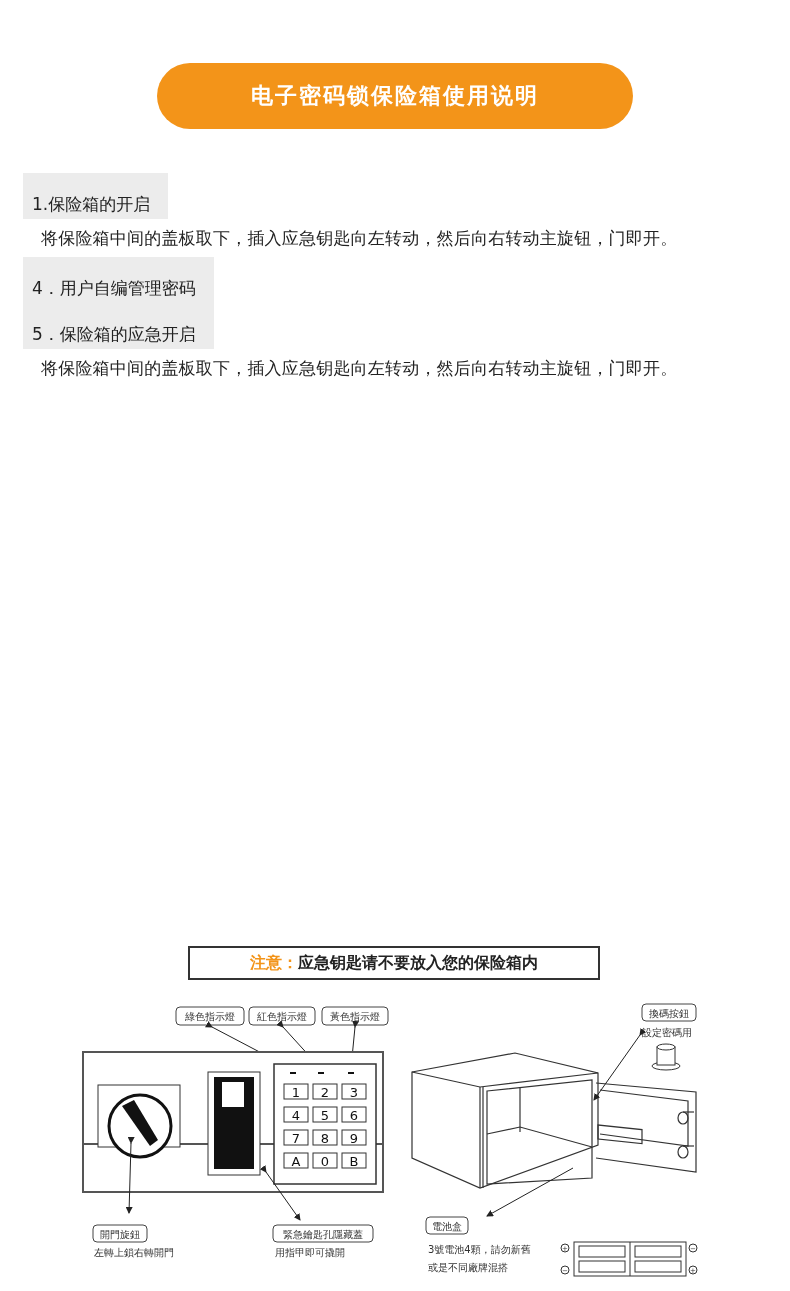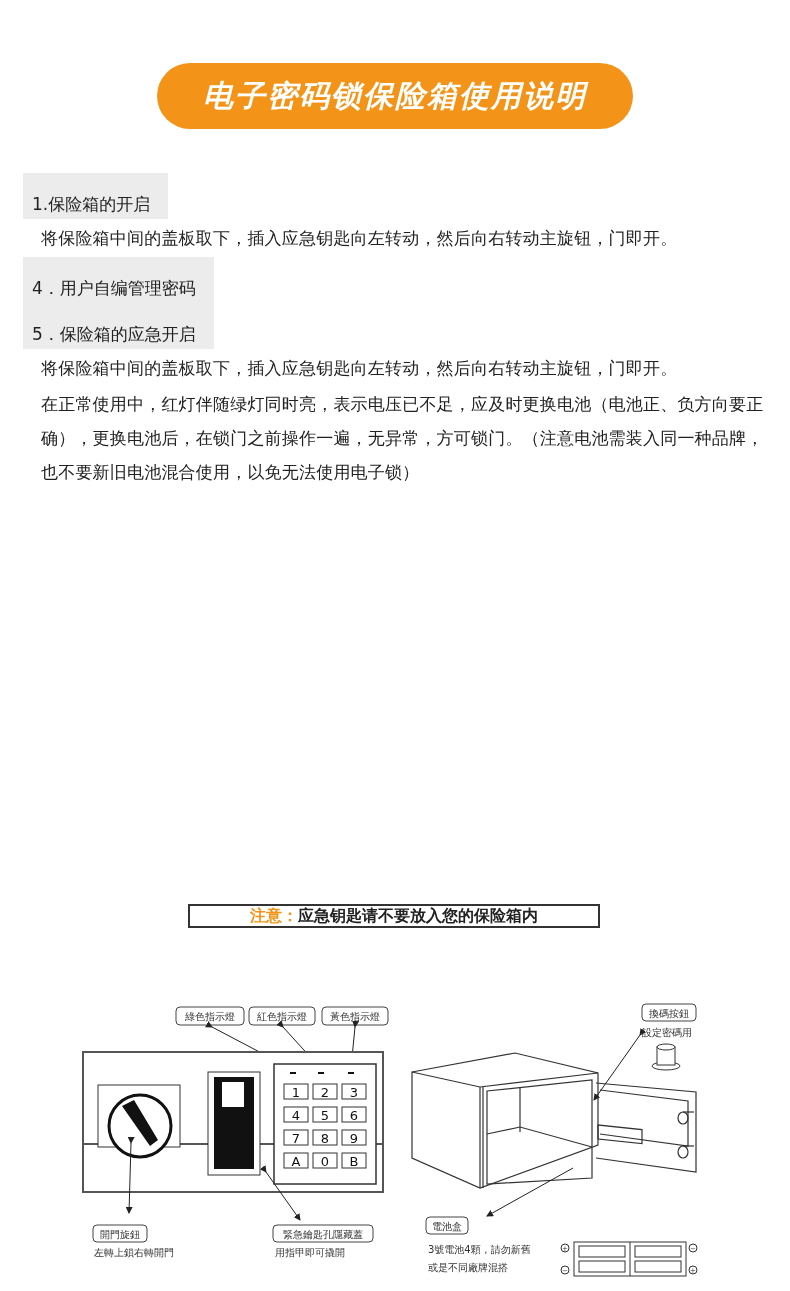--- a/index.html
+++ b/index.html
@@ -1,22 +1,22 @@
 <!DOCTYPE html>
 <html><head>
 <meta charset="utf-8">
 <style>
   html,body{margin:0;padding:0;background:#fff;}
   body{width:790px;height:1291px;position:relative;overflow:hidden;font-family:"DejaVu Sans",sans-serif;color:#222;}
   .title-pill{position:absolute;left:157px;top:63px;width:476px;height:66px;border-radius:33px;background:#f39419;display:flex;align-items:center;justify-content:center;}
-  .title-pill span{color:#fff;font-size:30px;font-weight:bold;letter-spacing:2px;font-style:italic;}
+  .title-pill span{color:#fff;font-size:22px;font-weight:bold;letter-spacing:2px;}
   .content{position:absolute;left:26px;top:173px;width:740px;}
   .sec-head{display:inline-block;background:#ececec;padding:16px 18px 0 9px;height:30px;line-height:30px;font-size:17px;color:#222;margin-left:-3px;}
   .sec-body{font-size:17px;line-height:34px;color:#222;margin:2px 0 2px 15px;letter-spacing:0.2px;}
-  .notice{position:absolute;left:188px;top:904px;width:412px;height:24px;border:2px solid #333;box-sizing:border-box;display:flex;align-items:center;justify-content:center;font-size:16px;font-weight:bold;}
+  .notice{position:absolute;left:188px;top:946px;width:412px;height:34px;border:2px solid #333;box-sizing:border-box;display:flex;align-items:center;justify-content:center;font-size:16px;font-weight:bold;}
   .notice .lbl{color:#f39419;}
   .notice .txt{color:#222;}
   .diagram{position:absolute;left:0;top:990px;width:790px;height:300px;}
   .cap{font-family:"DejaVu Sans",sans-serif;font-size:10px;fill:#333;}
 </style>
 </head>
 <body>
 
 <div class="title-pill">
   <span>电子密码锁保险箱使用说明</span>
@@ -28,21 +28,20 @@
     <div class="sec-body">将保险箱中间的盖板取下，插入应急钥匙向左转动，然后向右转动主旋钮，门即开。</div>
   </div>
   <div>
     <div class="sec-head">4．用户自编管理密码</div>
   </div>
   <div>
     <div class="sec-head">5．保险箱的应急开启</div>
     <div class="sec-body">将保险箱中间的盖板取下，插入应急钥匙向左转动，然后向右转动主旋钮，门即开。</div>
   </div>
   <div>
-    <div class="sec-body">在正常使用中，红灯伴随绿灯同时亮，表示电压已不足，应及时更换电池（电池正、负方向要正确），更换电池后，在锁门之前操作一遍，无异常，方可锁门。（注意电池需装入同一种品牌，也不要新旧电池混合使用，以免无法使用电子锁）</div>
   </div>
 </div>
 
 <div class="notice">
   <span class="lbl">注意：</span>
   <span class="txt">应急钥匙请不要放入您的保险箱内</span>
 </div>
 
 <svg class="diagram" viewBox="0 990 790 300" width="790" height="300">
   <defs>

